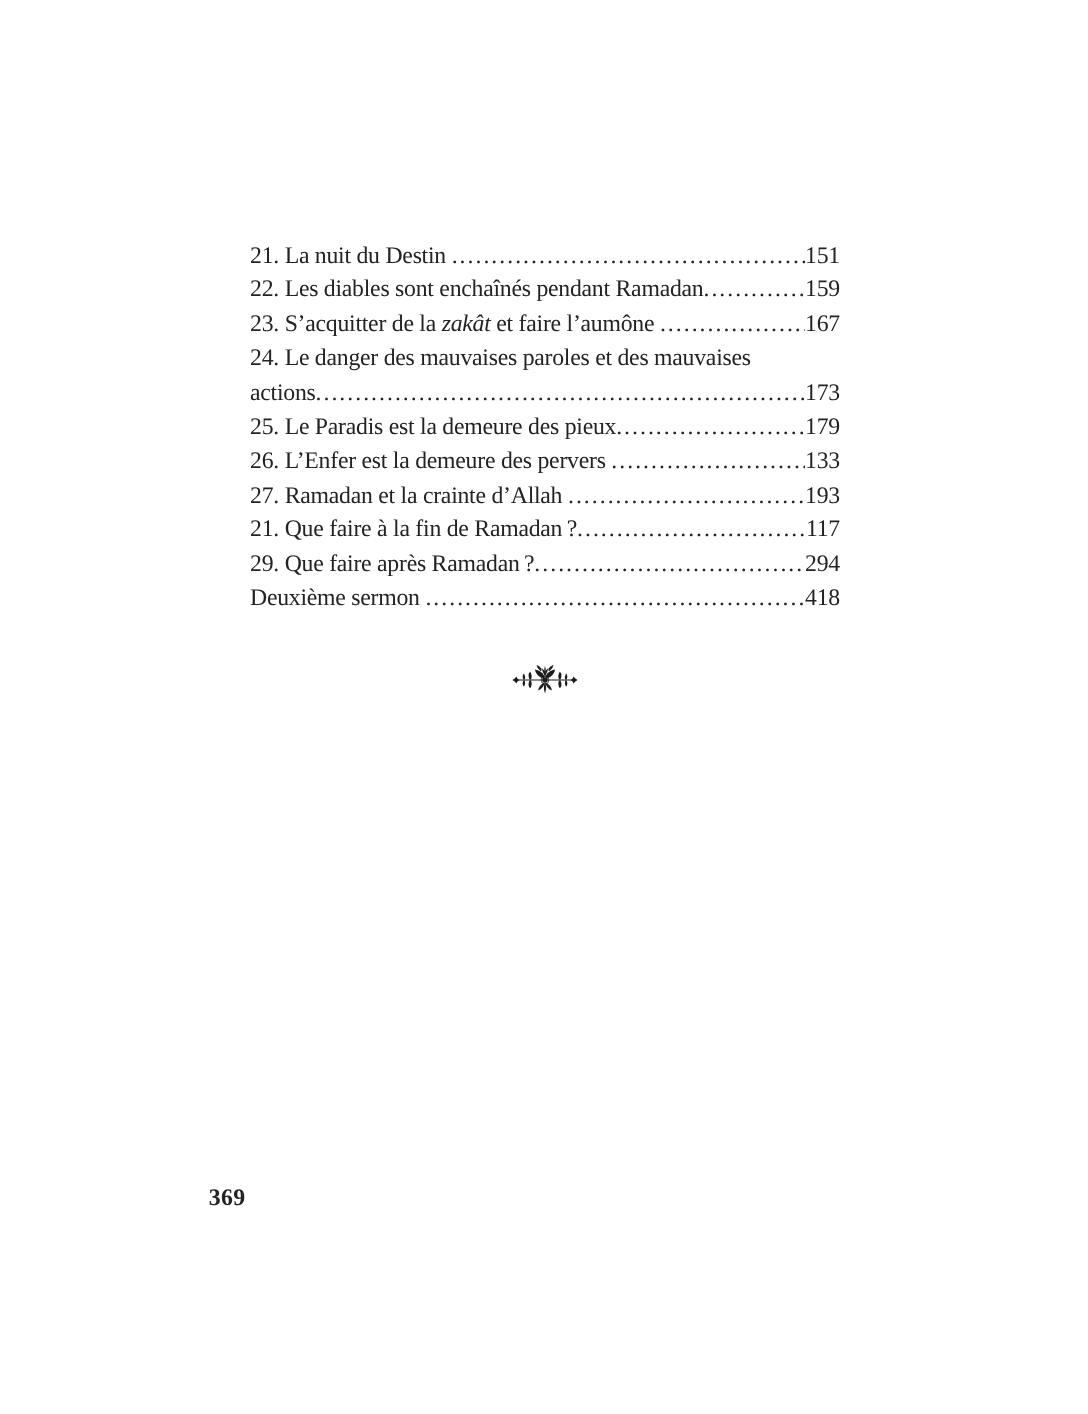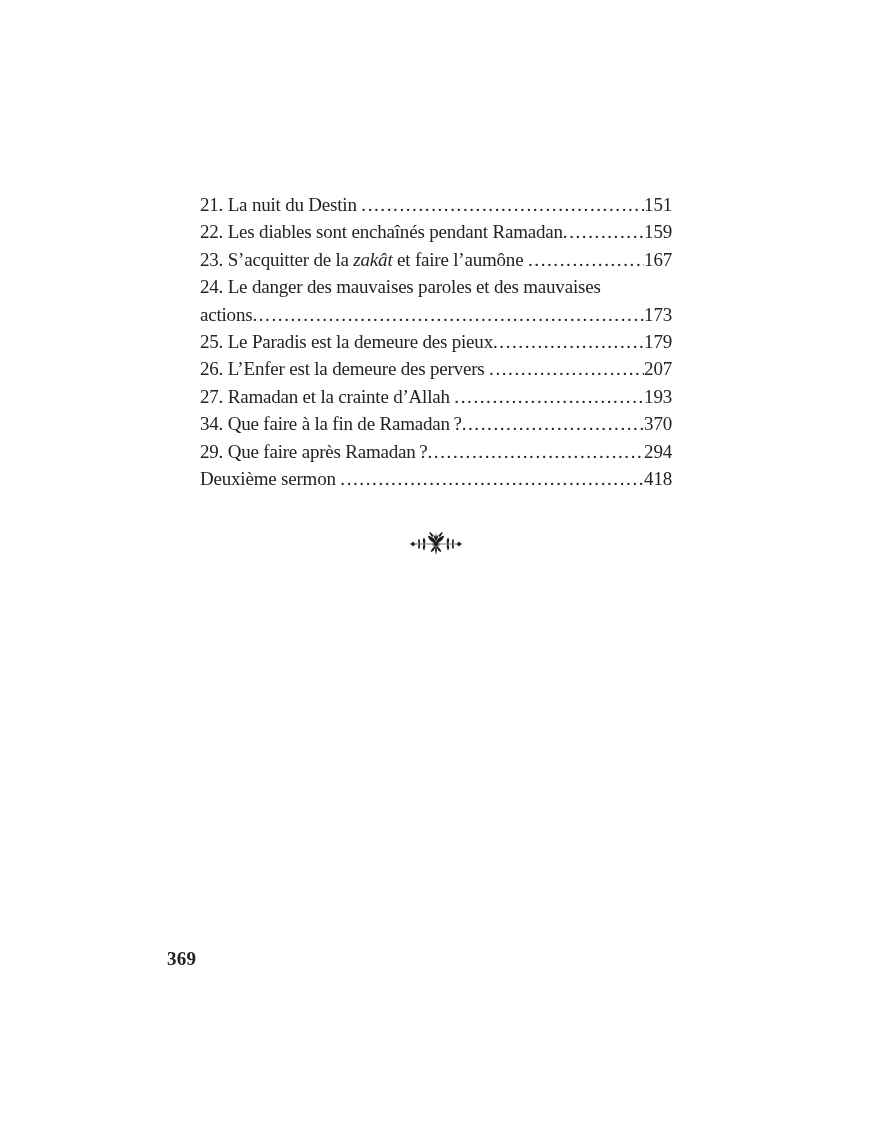--- a/index.html
+++ b/index.html
@@ -86,31 +86,31 @@
         <span class="pg">173</span>
       </div>
       <div class="toc-line">
         <span class="toc-label"><span>25. Le Paradis est la demeure des pieux</span></span>
         <span class="dots"></span>
         <span class="pg">179</span>
       </div>
       <div class="toc-line">
         <span class="toc-label"><span>26. L’Enfer est la demeure des pervers </span></span>
         <span class="dots"></span>
-        <span class="pg">207</span>
+        <span class="pg">133</span>
       </div>
       <div class="toc-line">
         <span class="toc-label"><span>27. Ramadan et la crainte d’Allah </span></span>
         <span class="dots"></span>
         <span class="pg">193</span>
       </div>
       <div class="toc-line">
-        <span class="toc-label"><span>34. Que faire à la fin de Ramadan ?</span></span>
+        <span class="toc-label"><span>21. Que faire à la fin de Ramadan ?</span></span>
         <span class="dots"></span>
-        <span class="pg">370</span>
+        <span class="pg">117</span>
       </div>
       <div class="toc-line">
         <span class="toc-label"><span>29. Que faire après Ramadan ?</span></span>
         <span class="dots"></span>
         <span class="pg">294</span>
       </div>
       <div class="toc-line">
         <span class="toc-label"><span>Deuxième sermon </span></span>
         <span class="dots"></span>
         <span class="pg">418</span>

